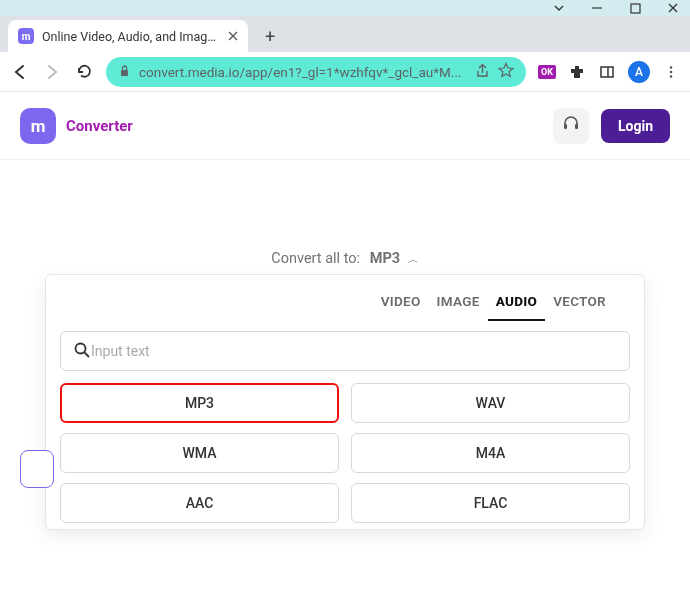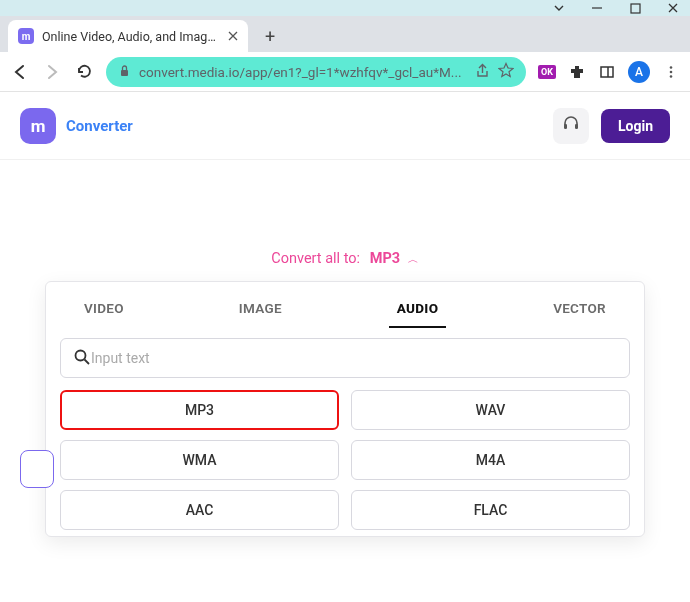--- a/index.html
+++ b/index.html
@@ -23,38 +23,38 @@
     .nav-btn.disabled { color: #bbb; }
     .addressbar { flex: 1; background: #5eead4; border-radius: 16px; height: 30px; display: flex; align-items: center; padding: 0 12px; gap: 8px; font-size: 13.5px; color: #5f6368; }
     .addressbar .url { flex: 1; white-space: nowrap; overflow: hidden; text-overflow: ellipsis; }
     .tb-icon { width: 18px; height: 18px; display: flex; align-items: center; justify-content: center; }
     .ext-badge { background: #a21caf; color: #fff; font-size: 9px; font-weight: bold; padding: 2px 3px; border-radius: 2px; }
     .avatar { width: 22px; height: 22px; border-radius: 50%; background: #1a73e8; color: #fff; display: flex; align-items: center; justify-content: center; font-size: 12px; font-weight: 500; }
 
     
     .app-header { height: 68px; display: flex; align-items: center; padding: 0 20px; border-bottom: 1px solid #f0f0f0; }
     .app-logo { width: 36px; height: 36px; background: #7b68ee; border-radius: 10px; display: flex; align-items: center; justify-content: center; color: #fff; font-weight: 700; font-size: 17px; }
-    .app-name { font-weight: 700; font-size: 15px; margin-left: 10px; color: #3b82f6; }
+    .app-name { font-weight: 700; font-size: 15px; margin-left: 10px; color: #a21caf; }
     .header-spacer { flex: 1; }
     .support-btn { width: 36px; height: 36px; background: #f3f3f5; border-radius: 8px; display: flex; align-items: center; justify-content: center; margin-right: 12px; }
     .login-btn { background: #4c1d95; color: #fff; border-radius: 8px; padding: 9px 17px; font-weight: 700; font-size: 14px; border: none; }
 
     
     .hero { text-align: center; padding: 48px 20px 30px; }
     .hero h1 { font-size: 33px; font-weight: 800; color: #1a1a1a; letter-spacing: -0.3px; }
     .hero p { color: #6b6b6b; font-size: 15px; margin-top: 18px; }
 
     
-    .convert-line { text-align: center; color: #ec4899; font-size: 14.5px; margin-top: 12px; margin-bottom: 14px; }
+    .convert-line { text-align: center; color: #737373; font-size: 14.5px; margin-top: 12px; margin-bottom: 7px; }
     .convert-line .sel { font-weight: 700; margin-left: 6px; }
     .convert-line .caret { margin-left: 4px; font-size: 11px; }
 
     
     .panel { margin: 0 auto; width: 600px; background: #fff; border: 1px solid #e5e5e9; border-radius: 6px; box-shadow: 0 6px 20px rgba(0,0,0,0.08); padding-bottom: 6px; }
-    .tabs { display: flex; justify-content: space-between; padding: 12px 30px 0; }
+    .tabs { display: flex; justify-content: flex-end; padding: 12px 30px 0; }
     .tab-h { font-size: 13.5px; font-weight: 600; color: #6b6b6b; padding: 6px 8px 10px; letter-spacing: 0.3px; }
     .tab-h.active { color: #111; font-weight: 800; border-bottom: 2.5px solid #111; }
     .search-row { padding: 10px 14px 8px; }
     .search-box { border: 1px solid #d8d8df; border-radius: 6px; height: 40px; display: flex; align-items: center; padding: 0 12px; color: #aaa; font-size: 14px; }
     .fmt-grid { display: grid; grid-template-columns: 1fr 1fr; gap: 10px 12px; padding: 4px 14px 0; }
     .fmt { border: 1px solid #d8d8df; border-radius: 6px; height: 40px; display: flex; align-items: center; justify-content: center; font-size: 14px; color: #333; font-weight: 500; }
     .fmt.hl { border: 2.5px solid #e11; }
 
     .stub-btn { position: absolute; left: 20px; top: 450px; width: 34px; height: 38px; border: 1.5px solid #7b68ee; border-radius: 8px; background: #fff; }
   </style>

